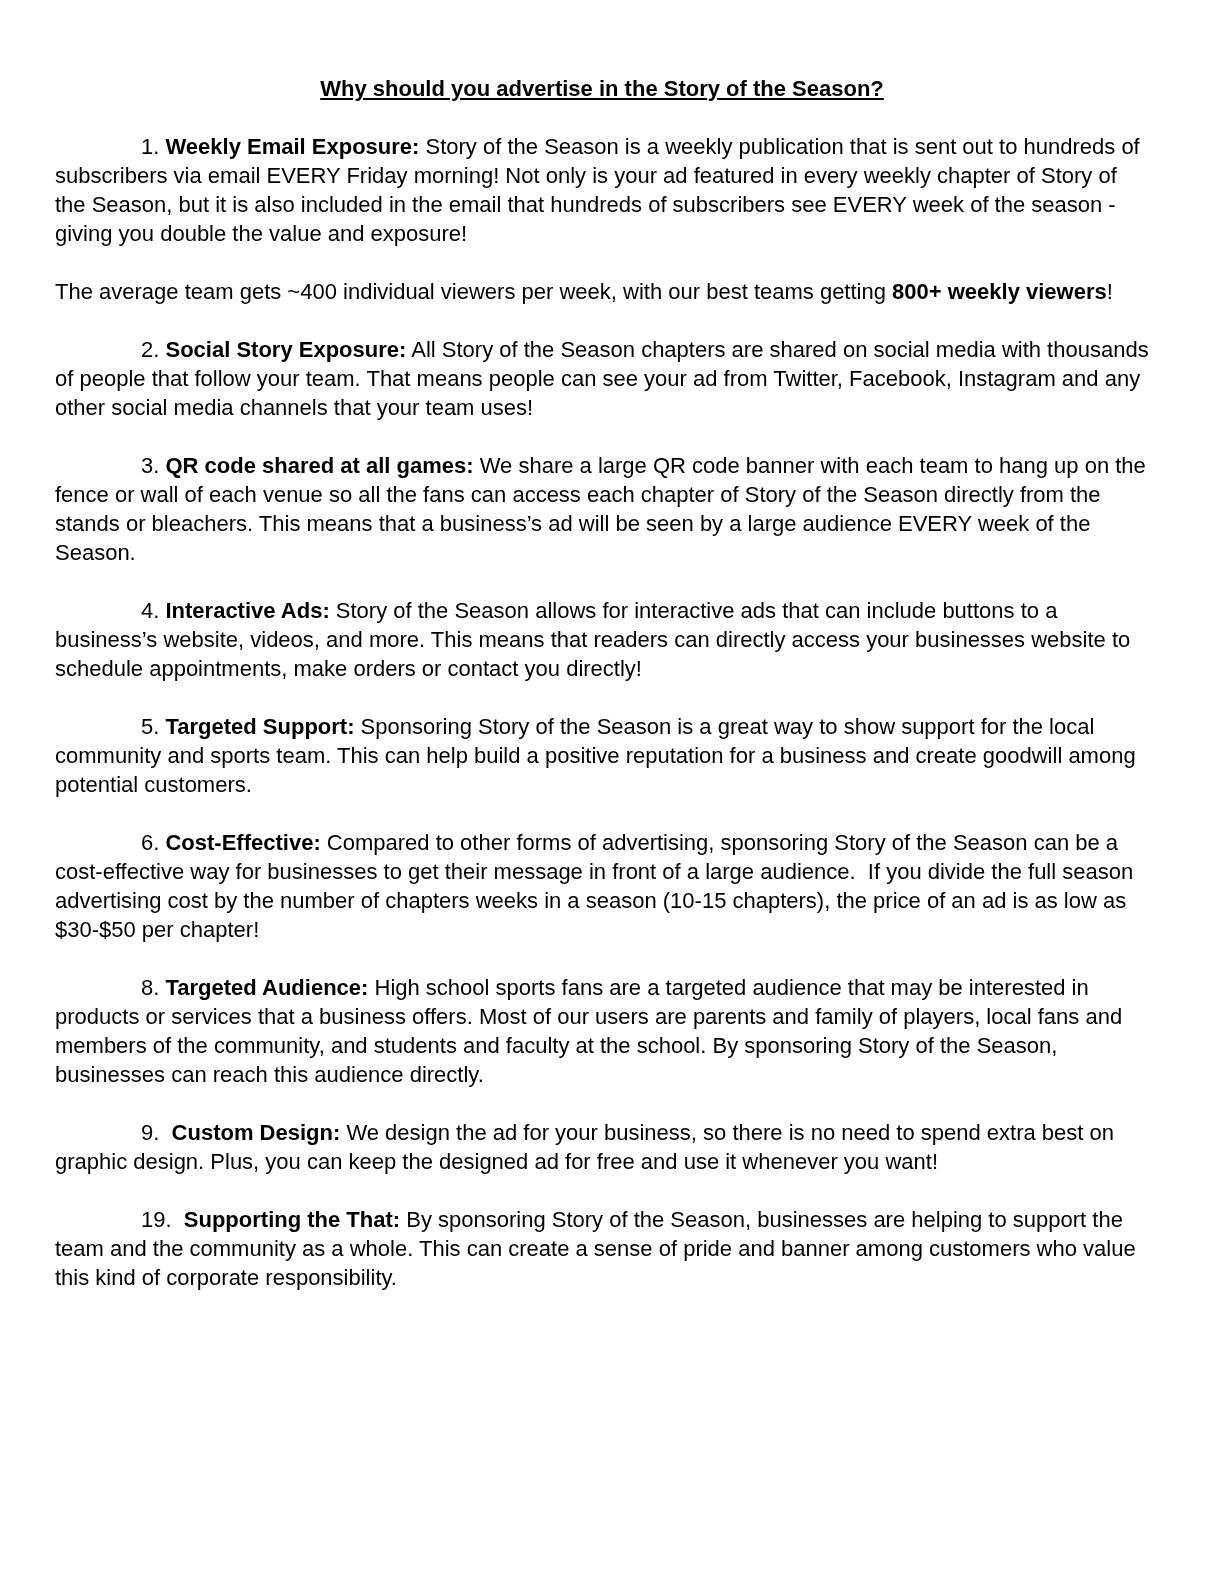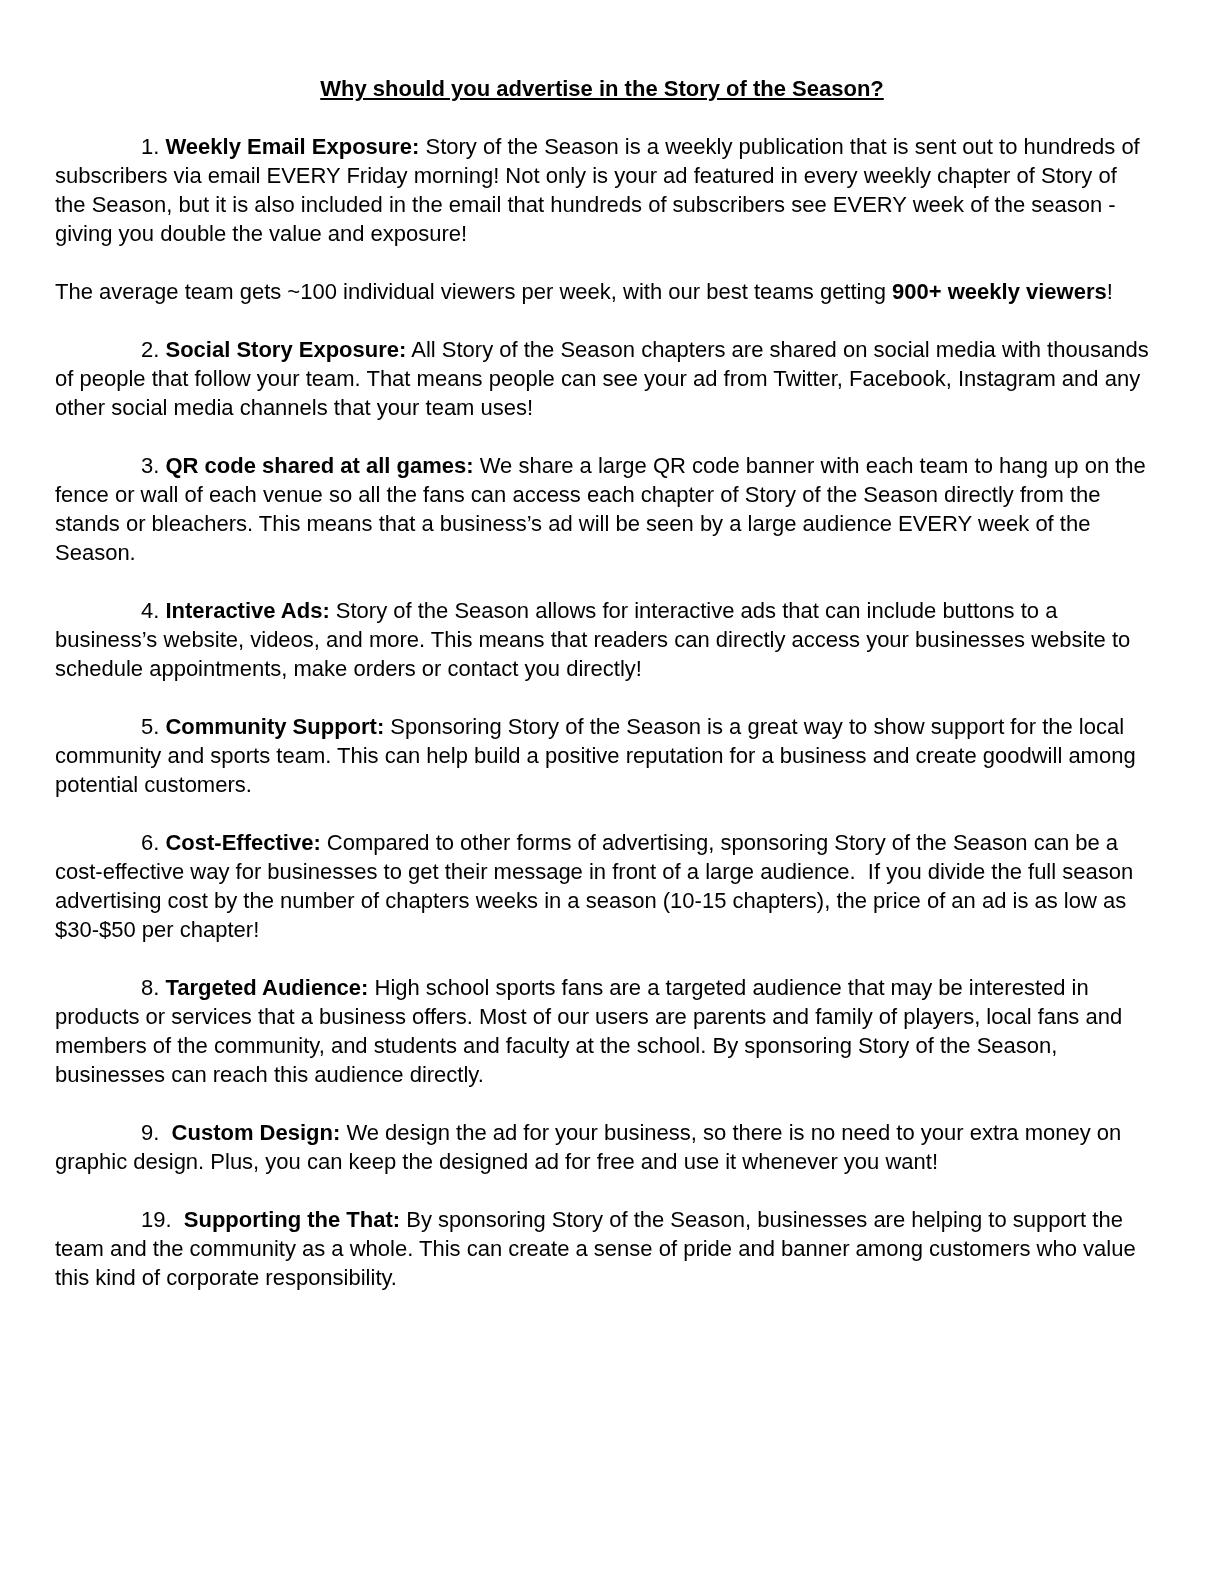--- a/index.html
+++ b/index.html
@@ -37,23 +37,23 @@
     font-weight: bold;
   }
 </style>
 </head>
 <body style="background: rgb(255, 255, 255);">
 
 <div class="page" style="background: rgb(255, 255, 255); color: rgb(0, 0, 0);">
   <p class="title-line"><span class="title-text">Why should you advertise in the Story of the Season?</span></p>
   <div id="paras">
       <p class="para indent"><span class="seg-regular">1. </span><span class="seg-bold">Weekly Email Exposure:</span><span class="seg-regular"> Story of the Season is a weekly publication that is sent out to hundreds of subscribers via email EVERY Friday morning! Not only is your ad featured in every weekly chapter of Story of the Season, but it is also included in the email that hundreds of subscribers see EVERY week of the season - giving you double the value and exposure!</span></p>
-      <p class="para"><span class="seg-regular">The average team gets ~100 individual viewers per week, with our best teams getting </span><span class="seg-bold">900+ weekly viewers</span><span class="seg-regular">!</span></p>
+      <p class="para"><span class="seg-regular">The average team gets ~400 individual viewers per week, with our best teams getting </span><span class="seg-bold">800+ weekly viewers</span><span class="seg-regular">!</span></p>
       <p class="para indent"><span class="seg-regular">2. </span><span class="seg-bold">Social Story Exposure:</span><span class="seg-regular"> All Story of the Season chapters are shared on social media with thousands of people that follow your team. That means people can see your ad from Twitter, Facebook, Instagram and any other social media channels that your team uses!</span></p>
       <p class="para indent"><span class="seg-regular">3. </span><span class="seg-bold">QR code shared at all games:</span><span class="seg-regular"> We share a large QR code banner with each team to hang up on the fence or wall of each venue so all the fans can access each chapter of Story of the Season directly from the stands or bleachers. This means that a business’s ad will be seen by a large audience EVERY week of the Season.</span></p>
       <p class="para indent"><span class="seg-regular">4. </span><span class="seg-bold">Interactive Ads:</span><span class="seg-regular"> Story of the Season allows for interactive ads that can include buttons to a business’s website, videos, and more. This means that readers can directly access your businesses website to schedule appointments, make orders or contact you directly!</span></p>
-      <p class="para indent"><span class="seg-regular">5. </span><span class="seg-bold">Community Support:</span><span class="seg-regular"> Sponsoring Story of the Season is a great way to show support for the local community and sports team. This can help build a positive reputation for a business and create goodwill among potential customers.</span></p>
+      <p class="para indent"><span class="seg-regular">5. </span><span class="seg-bold">Targeted Support:</span><span class="seg-regular"> Sponsoring Story of the Season is a great way to show support for the local community and sports team. This can help build a positive reputation for a business and create goodwill among potential customers.</span></p>
       <p class="para indent"><span class="seg-regular">6. </span><span class="seg-bold">Cost-Effective:</span><span class="seg-regular"> Compared to other forms of advertising, sponsoring Story of the Season can be a cost-effective way for businesses to get their message in front of a large audience.  If you divide the full season advertising cost by the number of chapters weeks in a season (10-15 chapters), the price of an ad is as low as $30-$50 per chapter!</span></p>
       <p class="para indent"><span class="seg-regular">8. </span><span class="seg-bold">Targeted Audience:</span><span class="seg-regular"> High school sports fans are a targeted audience that may be interested in products or services that a business offers. Most of our users are parents and family of players, local fans and members of the community, and students and faculty at the school. By sponsoring Story of the Season, businesses can reach this audience directly.</span></p>
-      <p class="para indent"><span class="seg-regular">9.  </span><span class="seg-bold">Custom Design:</span><span class="seg-regular"> We design the ad for your business, so there is no need to your extra money on graphic design. Plus, you can keep the designed ad for free and use it whenever you want!</span></p>
+      <p class="para indent"><span class="seg-regular">9.  </span><span class="seg-bold">Custom Design:</span><span class="seg-regular"> We design the ad for your business, so there is no need to spend extra best on graphic design. Plus, you can keep the designed ad for free and use it whenever you want!</span></p>
       <p class="para indent"><span class="seg-regular">19.  </span><span class="seg-bold">Supporting the That:</span><span class="seg-regular"> By sponsoring Story of the Season, businesses are helping to support the team and the community as a whole. This can create a sense of pride and banner among customers who value this kind of corporate responsibility.</span></p>
     </div>
 </div>
 
 </body></html>

